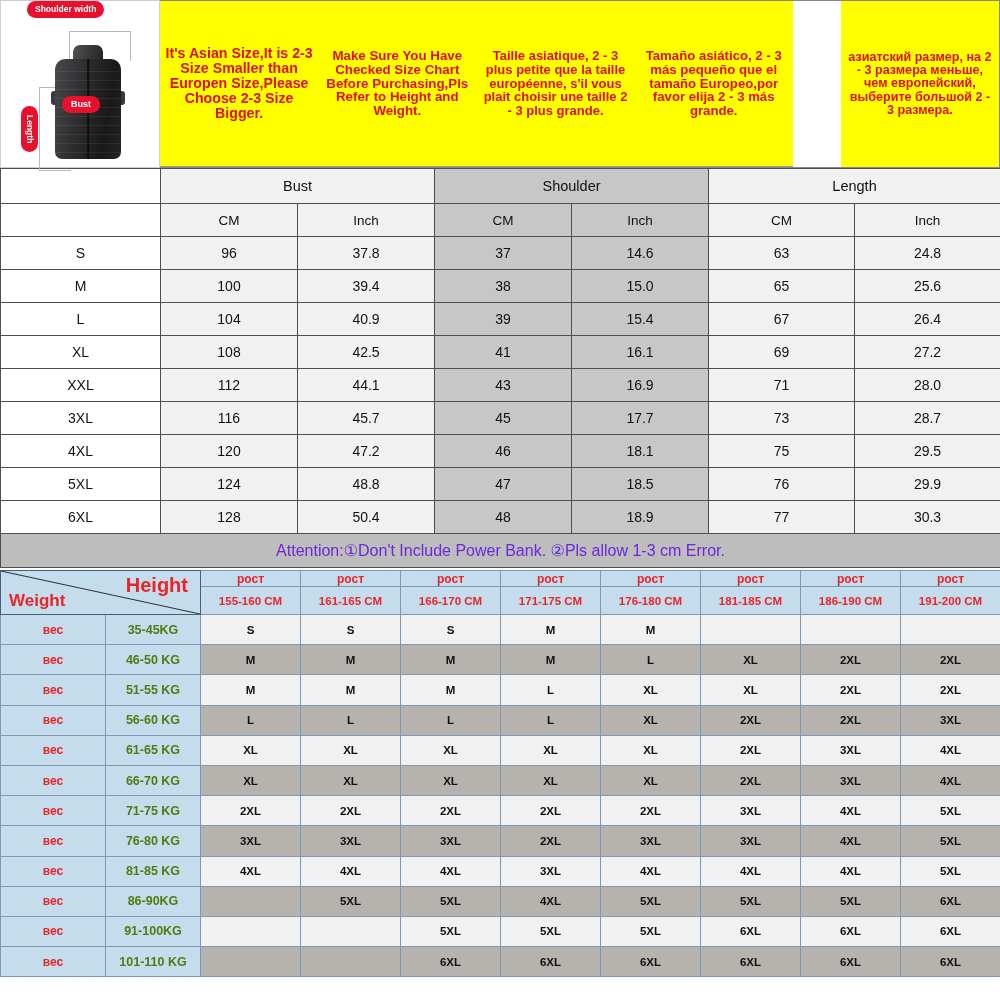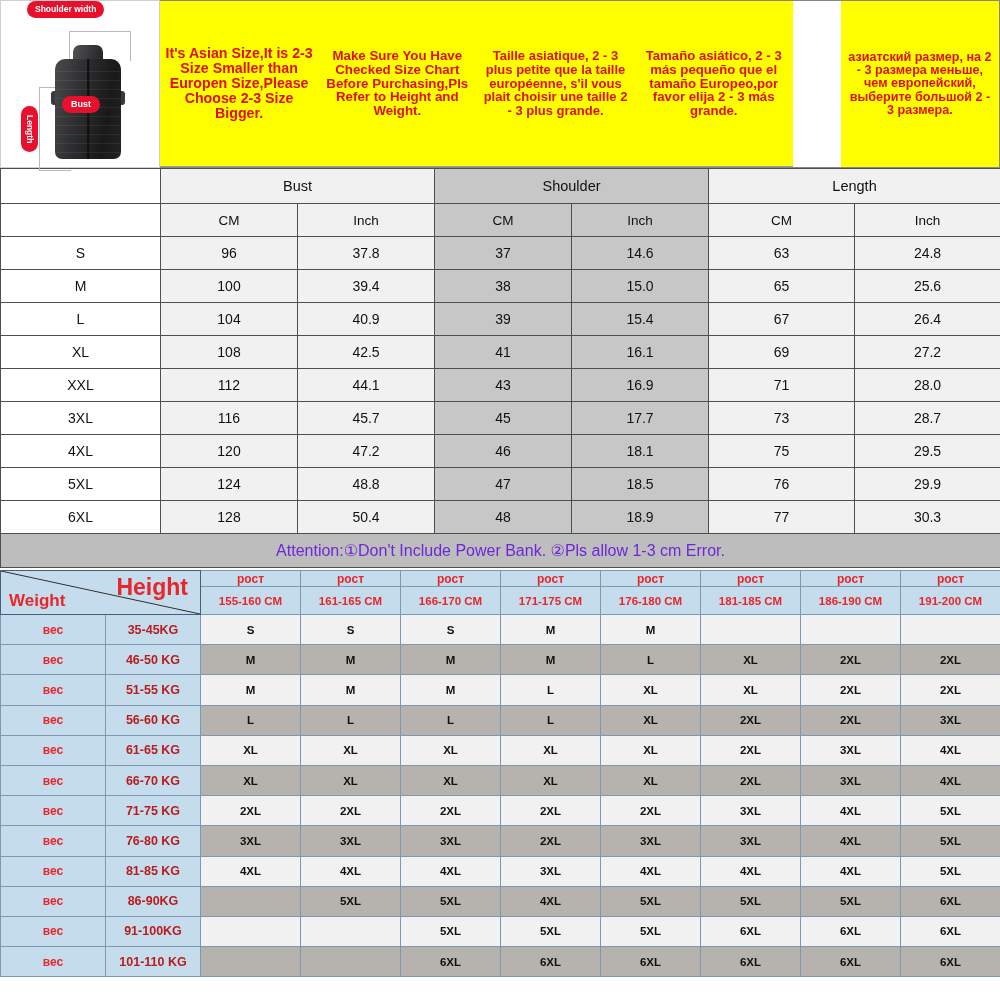--- a/index.html
+++ b/index.html
@@ -130,29 +130,29 @@
   .t2 .hdr-rost { font-size: 12px; height: 16px; }
   .t2 .hdr-range { font-size: 11.5px; height: 28px; }
   .t2 .diag {
     position: relative;
     background: #c5dcec;
     padding: 0;
     border: 1px solid #42607d;
   }
   .t2 .diag .h-label {
     position: absolute; right: 12px; top: 3px;
-    color: #e8262a; font-weight: bold; font-size: 23px;
+    color: #e8262a; font-weight: bold; font-size: 20px;
   }
   .t2 .diag .w-label {
     position: absolute; left: 8px; bottom: 3px;
     color: #e8262a; font-weight: bold; font-size: 17px;
   }
   .t2 .diag svg { position: absolute; inset: 0; width: 100%; height: 100%; }
   .t2 .wlab { background: #c5dcec; color: #e8262a; font-size: 12px; width: 105px; }
-  .t2 .wrange { background: #c5dcec; color: #b91c1c; font-size: 12.5px; width: 95px; }
+  .t2 .wrange { background: #c5dcec; color: #4d7c0f; font-size: 12.5px; width: 95px; }
   .t2 .cell-light { background: #f1f1f1; }
   .t2 .cell-dark  { background: #b6b2ae; }
 </style>
 </head>
 <body>
 
 <div class="page">
 
   <div class="top">
 

